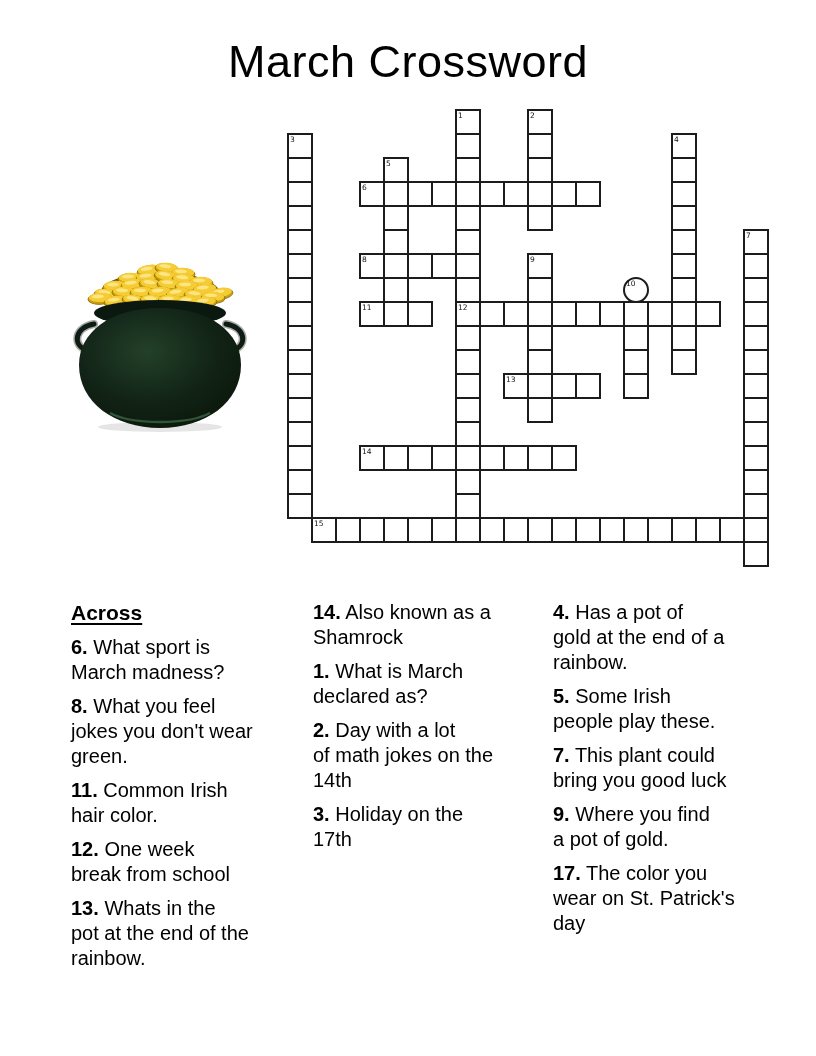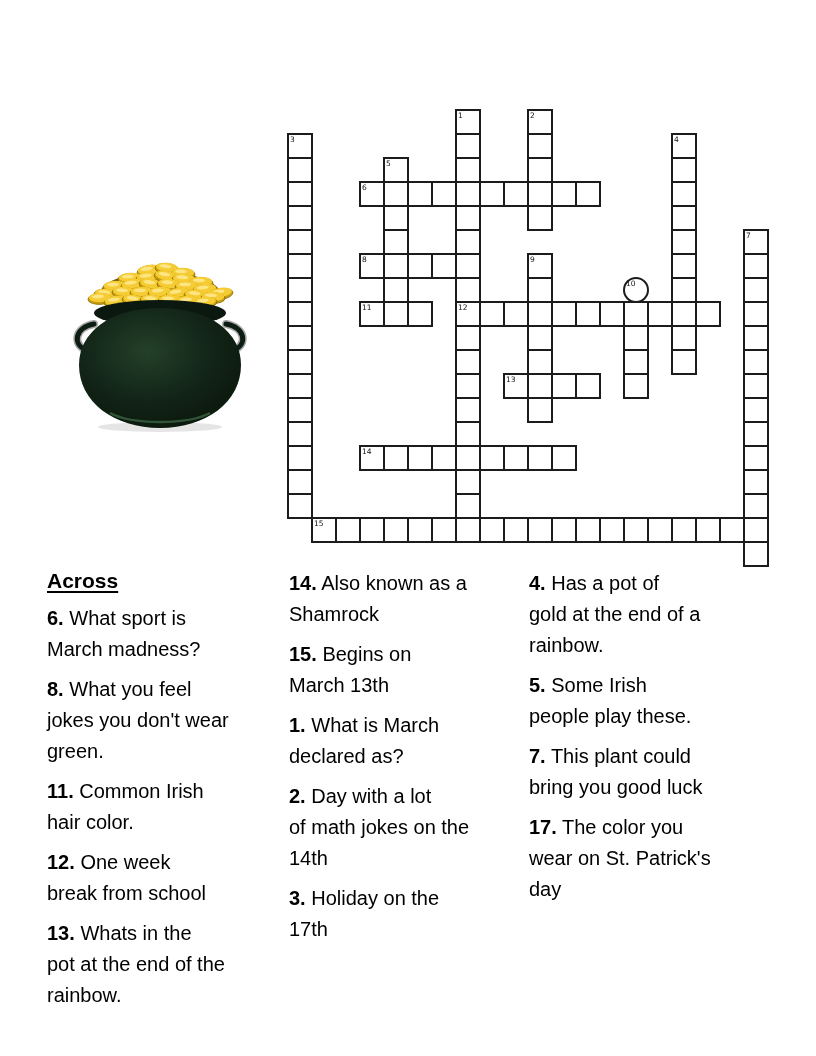--- a/index.html
+++ b/index.html
@@ -15,36 +15,37 @@
   #grid{position:absolute;left:0;top:0;width:816px;height:1056px;}
   .cell{
     position:absolute;box-sizing:border-box;background:#fff;
     border:2px solid var(--grid-line,#1c1c1c);
   }
   .cell-num{
     position:absolute;top:0;left:1px;font-size:7.5px;line-height:9px;
     font-family:"DejaVu Sans",sans-serif;color:#111;
   }
   
-  .clue-col{position:absolute;top:568px;width:242px;}
+  .clue-col{position:absolute;top:600px;width:242px;margin-left:24px;}
   .clues-header{
     font-size:21px;font-weight:700;text-decoration:underline;
     text-underline-offset:3px;margin:0 0 10px 0;line-height:25px;
   }
-  .clue{margin:0 0 9px 0;font-size:20px;line-height:31px;}
+  .clue{margin:0 0 9px 0;font-size:20px;line-height:25px;}
   .clue-num{font-weight:700;}
   .clue-text{white-space:pre-line;}
   
   #pot{position:absolute;left:70px;top:250px;width:180px;height:184px;}
 </style>
 </head>
 <body>
 
 <div id="page">
 
+  <div class="title">March Crossword</div>
 
   <svg id="pot" viewBox="0 0 180 184" xmlns="http://www.w3.org/2000/svg">
     <defs>
       <radialGradient id="potGrad" cx="42%" cy="36%" r="75%">
         <stop offset="0%" stop-color="#234029"></stop>
         <stop offset="55%" stop-color="#122417"></stop>
         <stop offset="100%" stop-color="#0a1509"></stop>
       </radialGradient>
     </defs>
     <ellipse cx="90" cy="177" rx="62" ry="5" fill="#000" opacity="0.10"></ellipse>
@@ -383,37 +384,37 @@
 hair color.</span></p>
         <p class="clue"><b class="clue-num">12.</b> <span class="clue-text">One week
 break from school</span></p>
         <p class="clue"><b class="clue-num">13.</b> <span class="clue-text">Whats in the
 pot at the end of the
 rainbow.</span></p>
       </div>
       <div class="clue-col" style="left: 289px;">
         <p class="clue"><b class="clue-num">14.</b> <span class="clue-text">Also known as a
 Shamrock</span></p>
-        <p class="clue"><b class="clue-num">15.</b> <span class="clue-text">Begins on
-March 13th</span></p>
         <p class="clue"><b class="clue-num">1.</b> <span class="clue-text">What is March
 declared as?</span></p>
         <p class="clue"><b class="clue-num">2.</b> <span class="clue-text">Day with a lot
 of math jokes on the
 14th</span></p>
         <p class="clue"><b class="clue-num">3.</b> <span class="clue-text">Holiday on the
 17th</span></p>
       </div>
       <div class="clue-col" style="left: 529px;">
         <p class="clue"><b class="clue-num">4.</b> <span class="clue-text">Has a pot of
 gold at the end of a
 rainbow.</span></p>
         <p class="clue"><b class="clue-num">5.</b> <span class="clue-text">Some Irish
 people play these.</span></p>
         <p class="clue"><b class="clue-num">7.</b> <span class="clue-text">This plant could
 bring you good luck</span></p>
+        <p class="clue"><b class="clue-num">9.</b> <span class="clue-text">Where you find
+a pot of gold.</span></p>
         <p class="clue"><b class="clue-num">17.</b> <span class="clue-text">The color you
 wear on St. Patrick's
 day</span></p>
       </div>
     </div>
 
 </div>
 
 </body></html>

